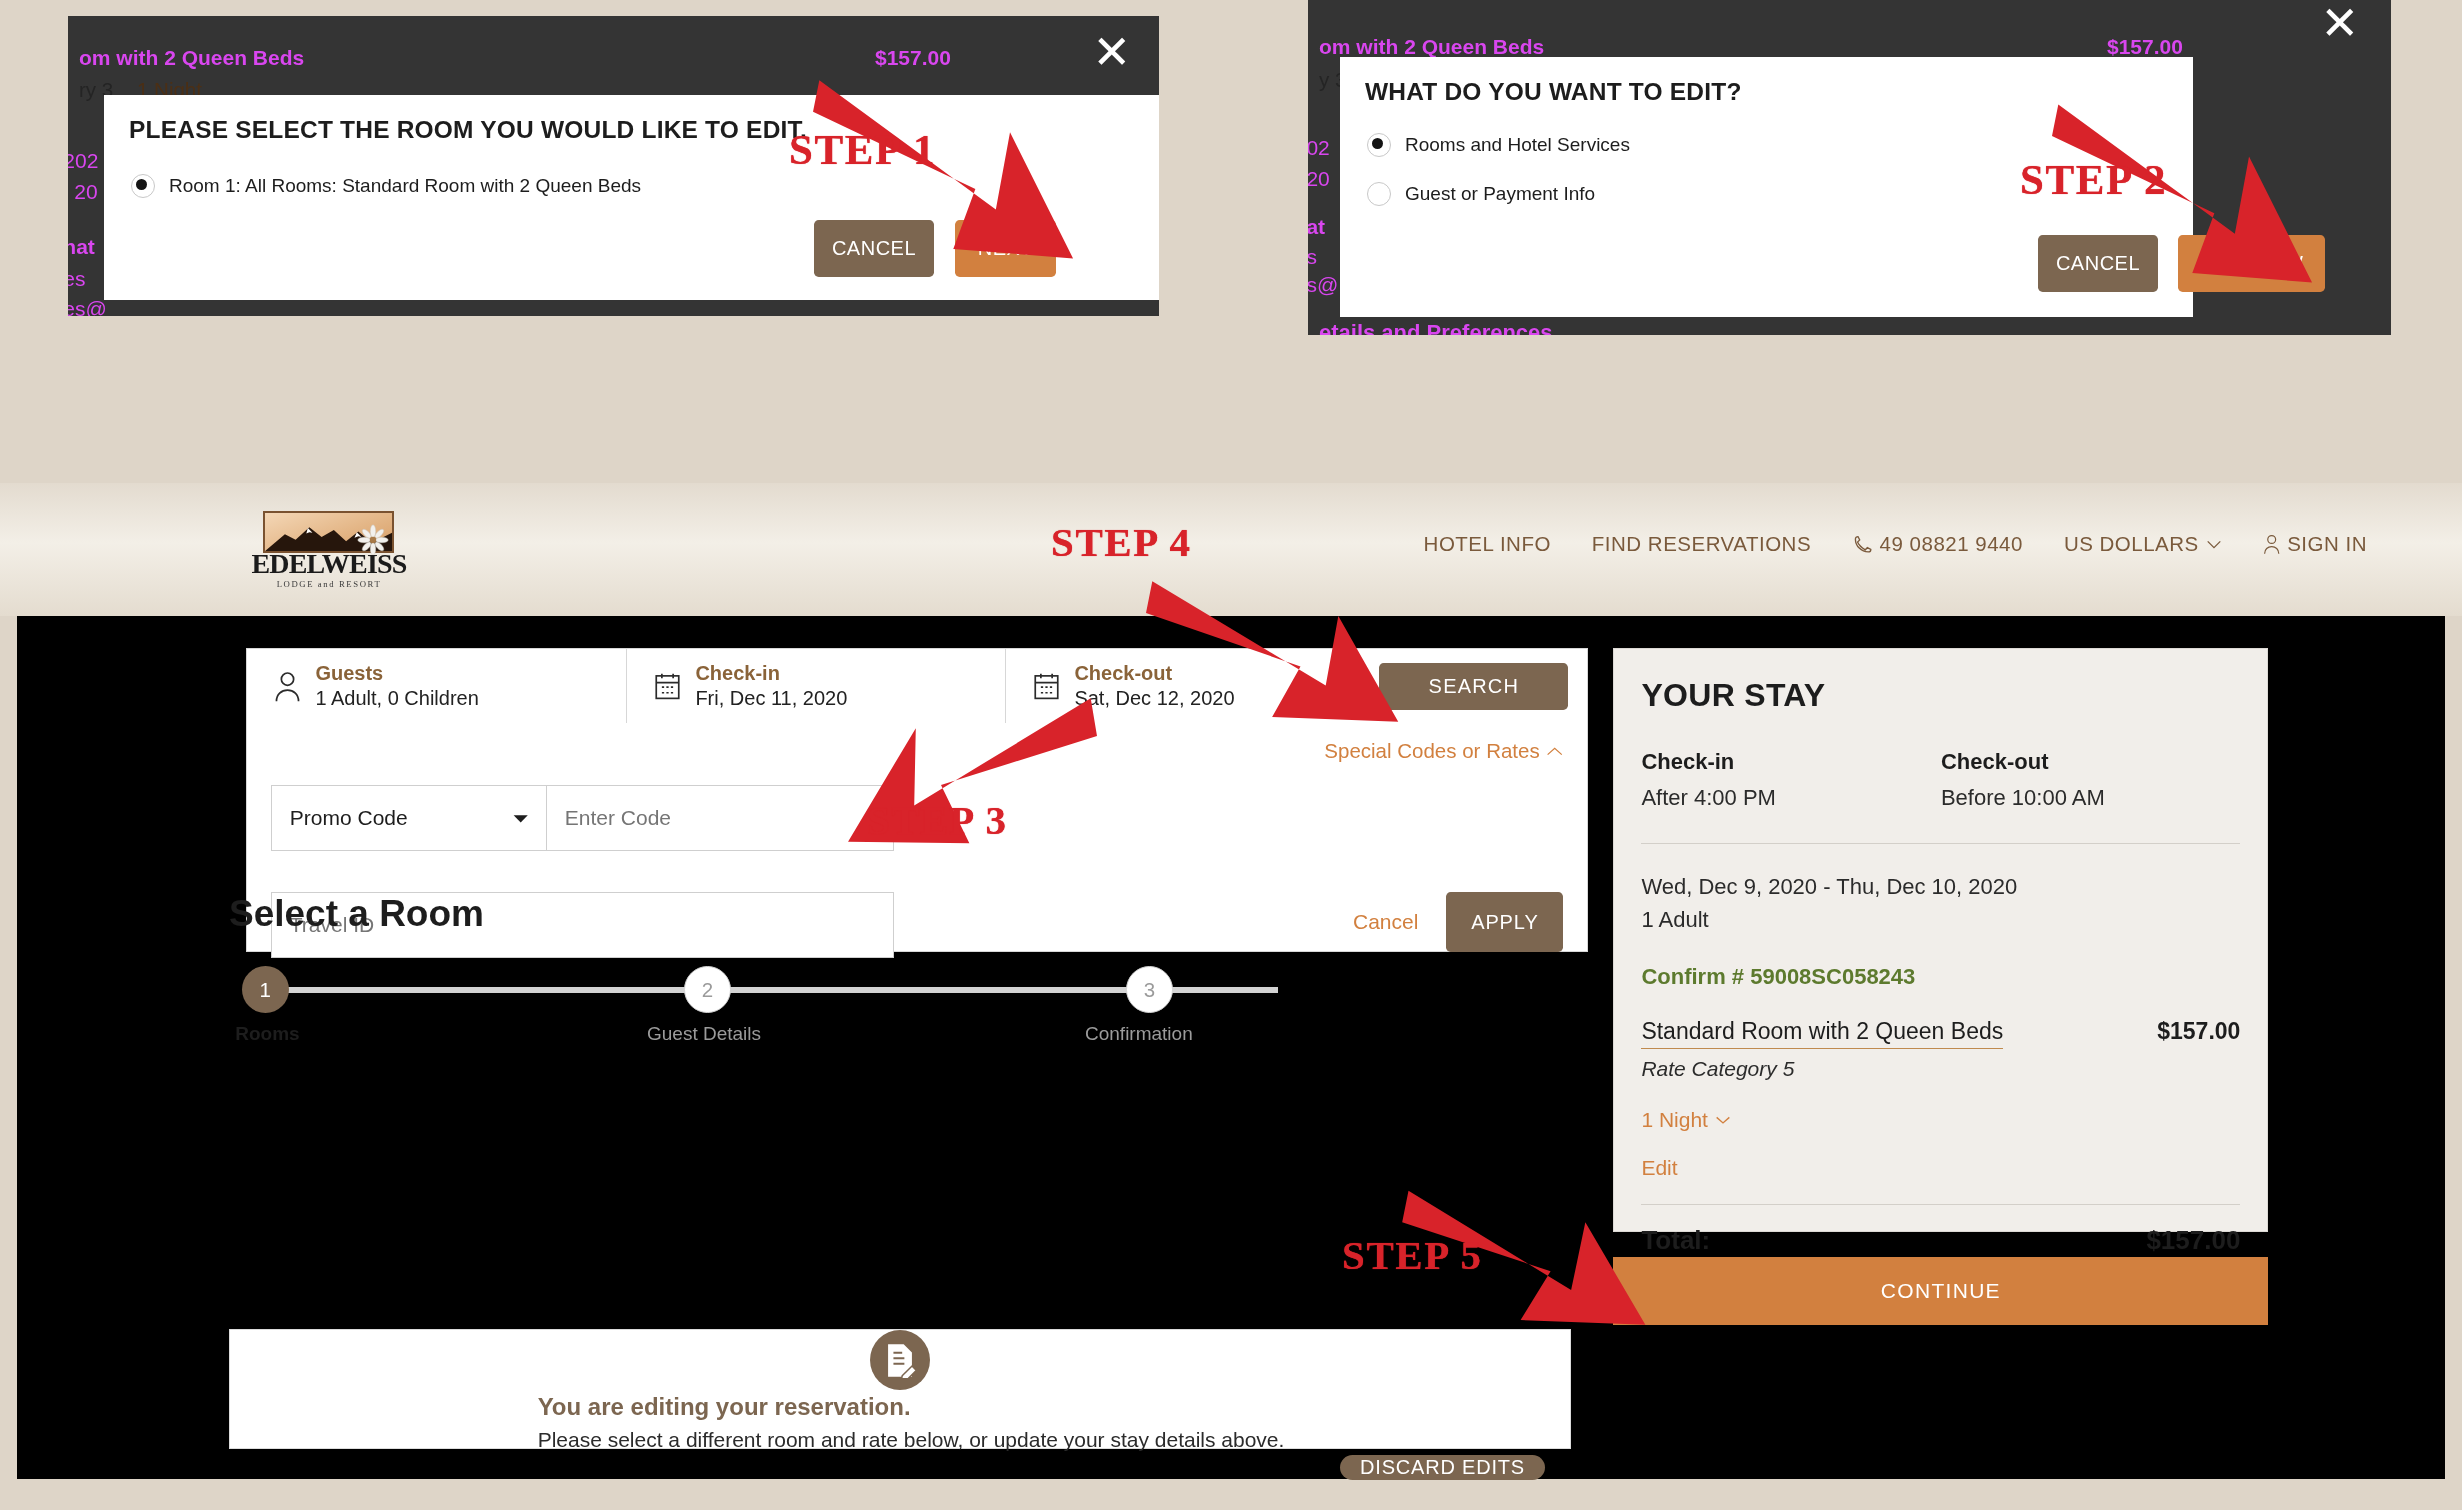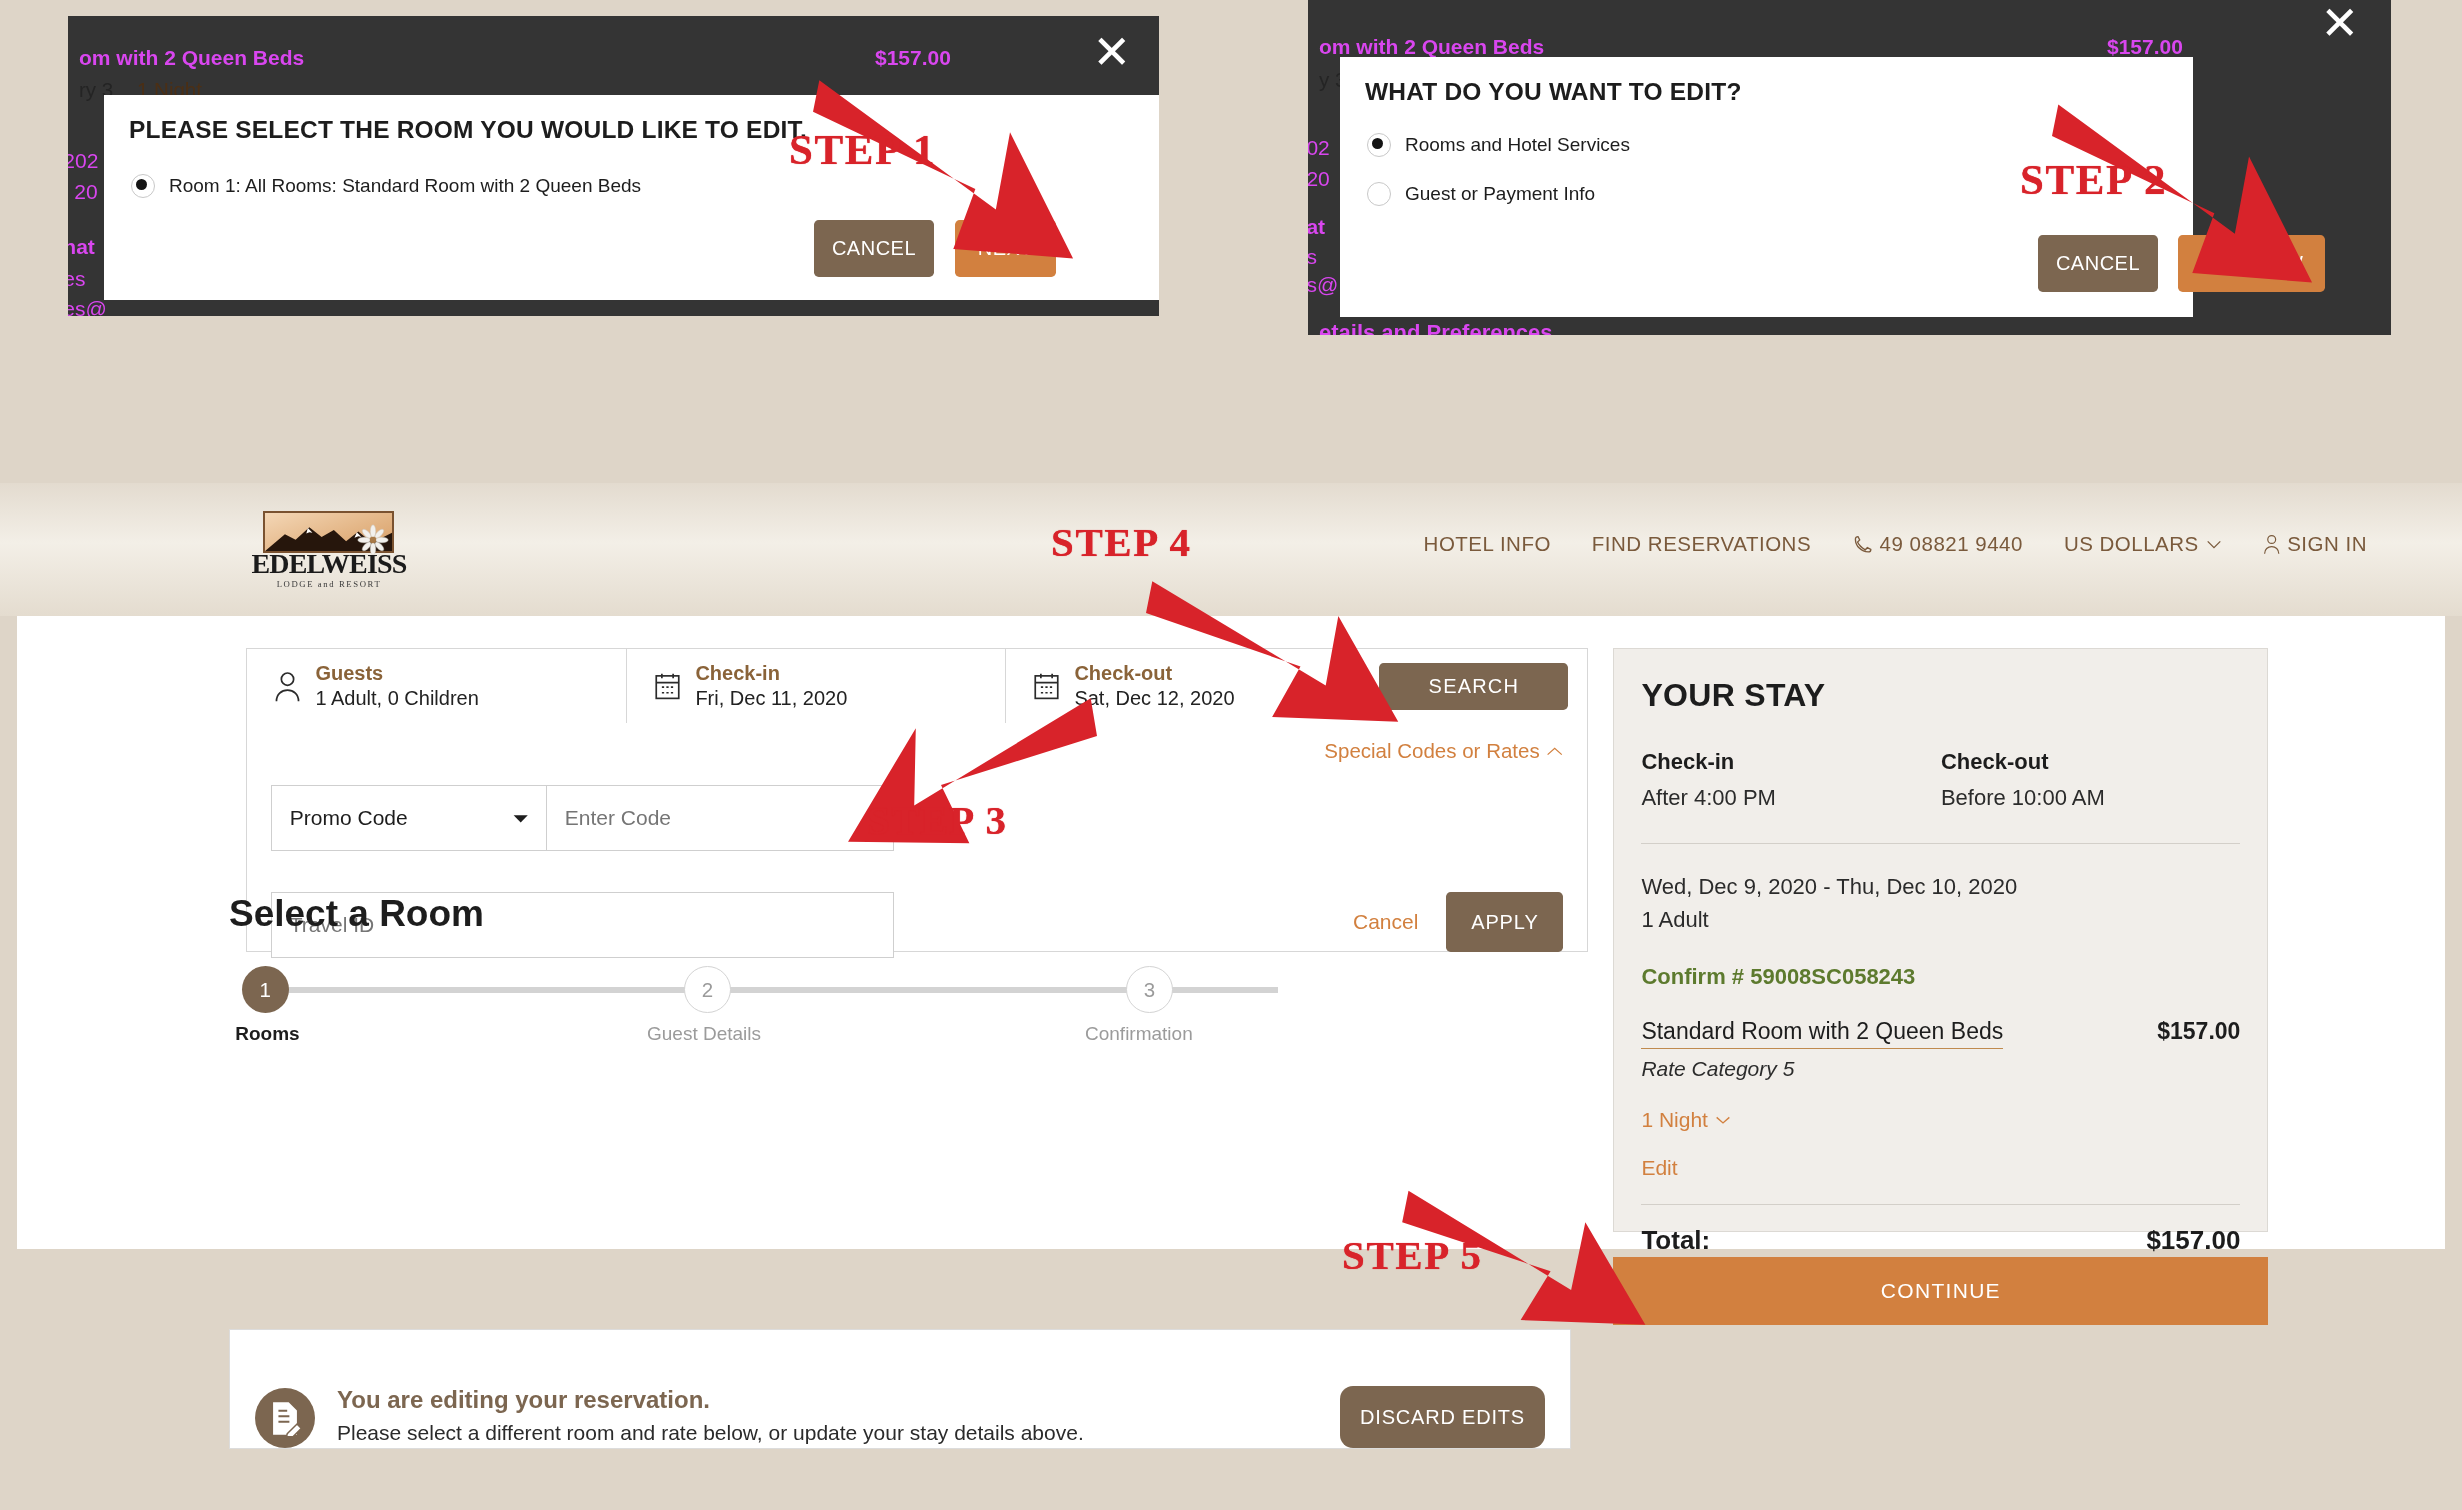--- a/index.html
+++ b/index.html
@@ -82,22 +82,22 @@
   }
   .nav{
     position:absolute;right:95px;top:49px;
     display:flex;align-items:center;gap:41px;
     color:#7a5a3c;font-size:20.5px;letter-spacing:0.5px;
   }
   .nav .item{display:flex;align-items:center;gap:7px;cursor:pointer;white-space:nowrap;}
   .nav svg{display:block;}
 
   .page-card{
-    position:absolute;left:17.4px;top:133px;width:2428px;height:633px;
-    background:#ffffff;
+    position:absolute;left:17.4px;top:133px;width:2428px;height:863px;
+    background:#000000;
   }
 
   
   .searchbar{
     position:absolute;left:229px;top:32px;width:1342px;height:76px;
     border:0.8px solid #d7d7d7;box-sizing:border-box;background:#fff;
     display:flex;align-items:stretch;
   }
   .sfield{
     position:relative;display:flex;align-items:center;gap:14px;
@@ -162,21 +162,21 @@
   .snode.active{background:#7c6650;color:#fff;border:0;}
   .snode.idle{border:1.6px solid #d3d3d3;color:#9b9b9b;}
   .slabel{position:absolute;top:63px;font-size:19px;white-space:nowrap;}
   .slabel.active{color:#1d1d1d;font-weight:700;}
   .slabel.idle{color:#9b9b9b;}
 
   
   .notice{
     position:absolute;left:229px;top:1324px;width:1342px;height:120px;
     border:0.8px solid #dcdcdc;box-sizing:border-box;background:#fff;
-    display:flex;align-items:flex-end;padding:0 25px;
+    display:flex;align-items:center;padding:0 25px;flex-direction:column;
   }
   .notice-icon{
     width:60px;height:60px;border-radius:50%;background:#7c6650;flex:none;
     display:flex;align-items:center;justify-content:center;
   }
   .notice-txt{margin-left:22px;line-height:1.45;}
   .notice-h{font-size:24px;font-weight:700;color:#7c6650;}
   .notice-p{font-size:21px;color:#2b2b2b;}
   .discard-btn{
     margin-left:auto;width:205px;height:62px;background:#7c6650;color:#fff;border:0;border-radius:13px;

